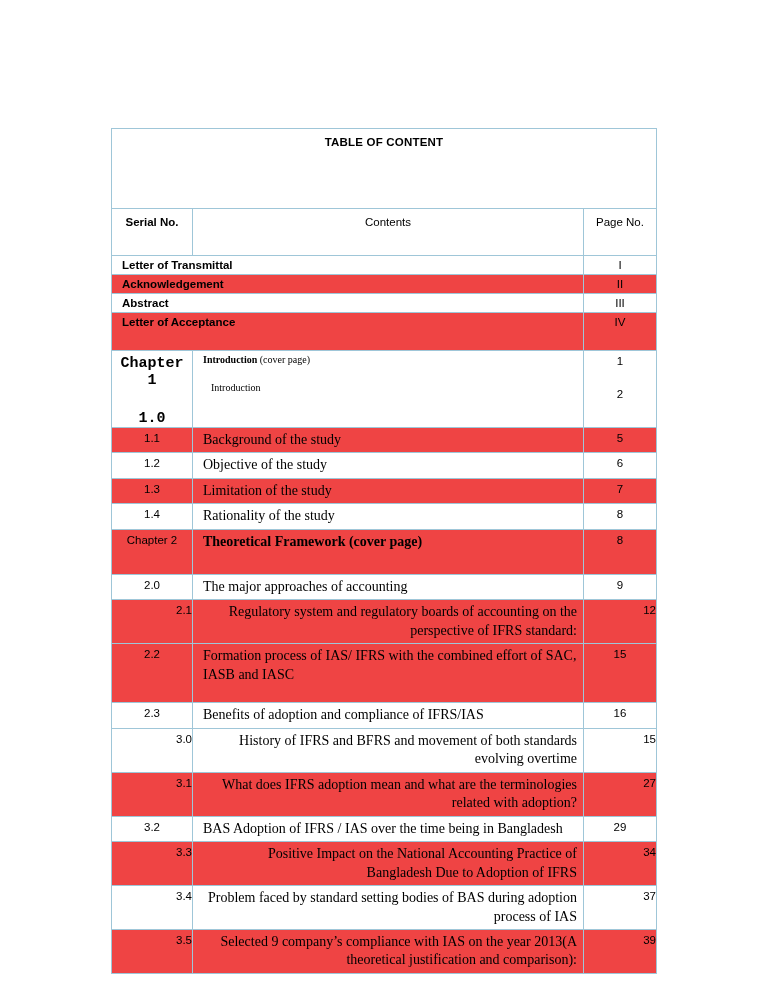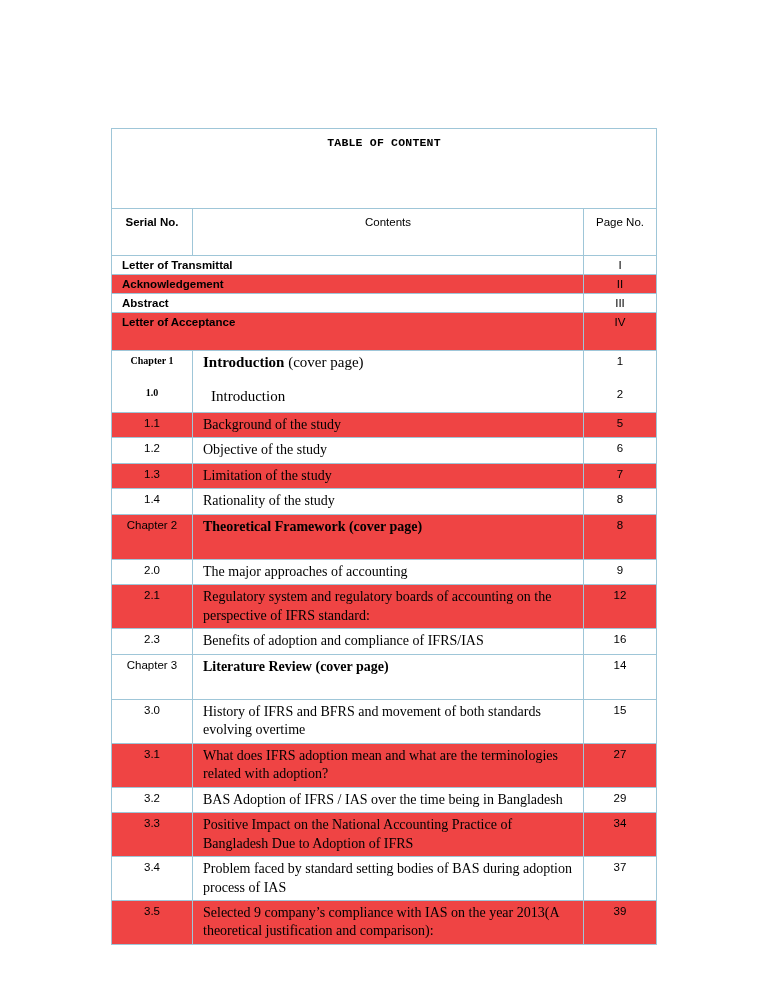--- a/index.html
+++ b/index.html
@@ -37,21 +37,21 @@
     color: #000000;
   }
   
   col.c-serial { width: 81px; }
   col.c-contents { width: 391px; }
   col.c-page { width: 73px; }
 
   
   .title-cell {
     text-align: center;
-    font-family: Liberation Mono, monospace;
+    font-family: Liberation Sans, sans-serif;
     font-weight: bold;
     font-size: 11.5px;
     letter-spacing: 0.2px;
     padding-top: 7px !important;
     height: 72px;
   }
 
   
   .hdr {
     height: 39px;
@@ -113,37 +113,37 @@
   }
   .contents.bold { font-weight: bold; }
 
   
   .fill { background: #ef4444; }
   .plain { background: #ffffff; }
 
   
   tr.h-chapter td { height: 38px; }
   tr.h-tall td { height: 52px; }
-  tr.h-two td { height: 29px; }
+  tr.h-two td { height: 29px; text-align: right; }
   tr.h-intro td { height: 55px; }
 
   
   .merged-serial {
     text-align: center;
-    font-family: Liberation Serif, serif;
+    font-family: Liberation Mono, monospace;
     font-weight: bold;
-    font-size: 10px;
+    font-size: 15px;
     padding: 4px 0 0 0 !important;
     margin-top: 40px;
   }
   .merged-serial .top { display: block; }
   .merged-serial .bot { display: block; margin-top: 21px; }
   .merged-contents {
     font-family: "Liberation Serif", serif;
-    font-size: 15px;
+    font-size: 10px;
     padding: 3px 6px 3px 10px !important;
   }
   .merged-contents .top { display: block; font-weight: bold; }
   .merged-contents .top .reg { font-weight: normal; }
   .merged-contents .bot { display: block; margin-top: 17px; padding-left: 8px; }
   .merged-page {
     text-align: center;
     font-family: "Liberation Sans", sans-serif;
     font-size: 11.5px;
     padding: 4px 0 0 0 !important;
@@ -241,33 +241,33 @@
           <td class="contents plain">The major approaches of accounting</td>
           <td class="pageno plain">9</td>
         </tr>
 
         <tr class="h-two">
           <td class="serial fill">2.1</td>
           <td class="contents fill">Regulatory system and regulatory boards  of accounting on the perspective of IFRS standard:</td>
           <td class="pageno fill">12</td>
         </tr>
 
+        <tr class="h-tall">
+          <td class="serial fill">2.2</td>
+          <td class="contents fill">Formation process of IAS/ IFRS with the combined effort of SAC, IASB and IASC</td>
+          <td class="pageno fill">15</td>
+        </tr>
 
         <tr>
           <td class="serial plain">2.3</td>
           <td class="contents plain">Benefits of adoption and compliance of IFRS/IAS</td>
           <td class="pageno plain">16</td>
         </tr>
 
 
-        <tr class="h-chapter">
-          <td class="serial plain">Chapter 3</td>
-          <td class="contents bold plain">Literature Review (cover page)</td>
-          <td class="pageno plain">14</td>
-        </tr>
 
         <tr class="h-two">
           <td class="serial plain">3.0</td>
           <td class="contents plain">History of IFRS and BFRS and movement of both standards evolving overtime</td>
           <td class="pageno plain">15</td>
         </tr>
 
         <tr class="h-two">
           <td class="serial fill">3.1</td>
           <td class="contents fill">What does IFRS adoption mean and what are the terminologies related with adoption?</td>

